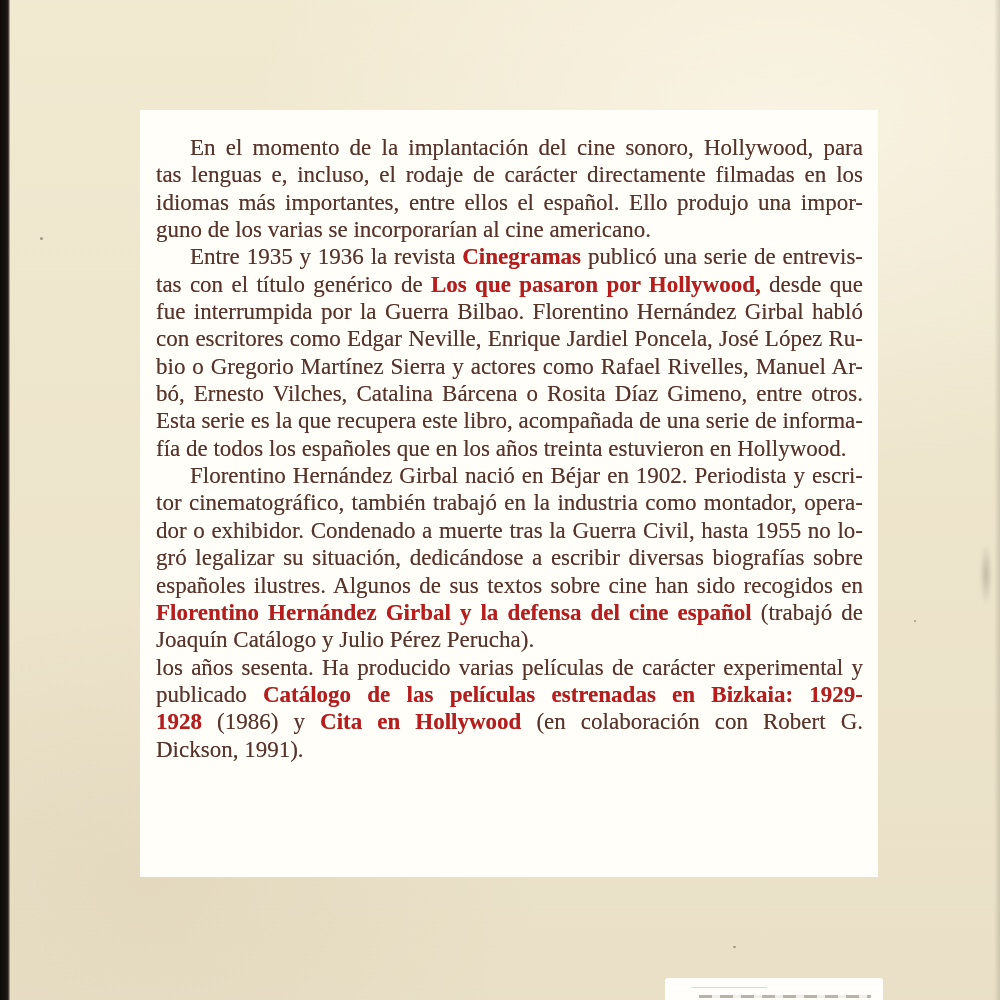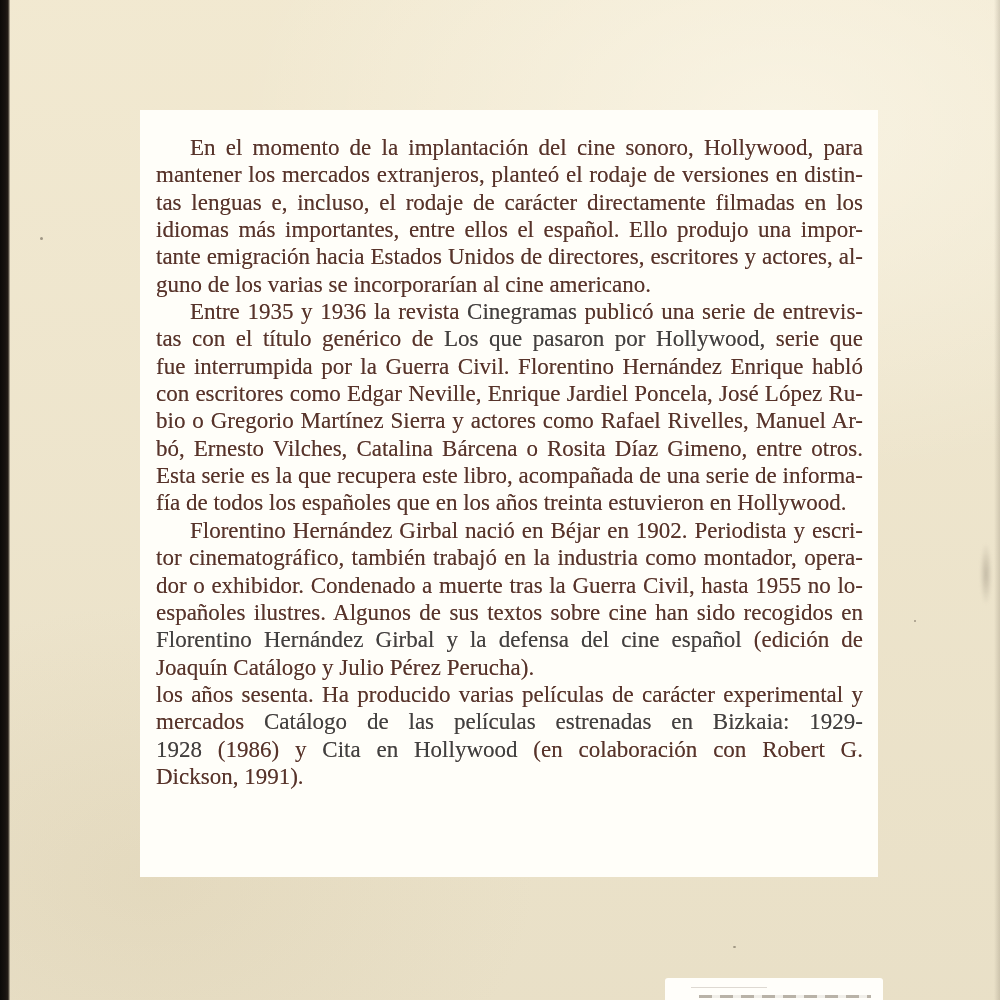--- a/index.html
+++ b/index.html
@@ -67,21 +67,21 @@
     overflow: hidden;
     white-space: normal;
   }
   .line.just::after {
     content: "";
     display: inline-block;
     width: 100%;
     height: 0;
   }
   .line.indent { text-indent: 34px; }
-  .b { font-weight: normal; color: #404040; }
+  .b { font-weight: bold; color: #b91c1c; }
 
   .barcode-panel {
     position: absolute;
     left: 665px; top: 978px;
     width: 218px; height: 22px;
     background: #fffefa;
     border-top-left-radius: 3px;
     border-top-right-radius: 3px;
   }
   .barcode-faint-line {
@@ -107,47 +107,46 @@
   <div class="right-edge"></div>
   <div class="smudge"></div>
   <div class="speck speck1"></div>
   <div class="speck speck2"></div>
   <div class="speck speck3"></div>
 
   <div class="panel">
     <div class="text-block">
         <div class="para">
           <div class="line just indent"><span>En el momento de la implantación del cine sonoro, Hollywood, para</span></div>
-          <div class="line just"><span>mantener los mercados extranjeros, planteó el rodaje de versiones en distin-</span></div>
           <div class="line just"><span>tas lenguas e, incluso, el rodaje de carácter directamente filmadas en los</span></div>
           <div class="line just"><span>idiomas más importantes, entre ellos el español. Ello produjo una impor-</span></div>
-          <div class="line just"><span>tante emigración hacia Estados Unidos de directores, escritores y actores, al-</span></div>
           <div class="line"><span>guno de los varias se incorporarían al cine americano.</span></div>
         </div>
         <div class="para">
           <div class="line just indent"><span>Entre 1935 y 1936 la revista </span><span class="b">Cinegramas</span><span> publicó una serie de entrevis-</span></div>
-          <div class="line just"><span>tas con el título genérico de </span><span class="b">Los que pasaron por Hollywood,</span><span> serie que</span></div>
-          <div class="line just"><span>fue interrumpida por la Guerra Civil. Florentino Hernández Enrique habló</span></div>
+          <div class="line just"><span>tas con el título genérico de </span><span class="b">Los que pasaron por Hollywood,</span><span> desde que</span></div>
+          <div class="line just"><span>fue interrumpida por la Guerra Bilbao. Florentino Hernández Girbal habló</span></div>
           <div class="line just"><span>con escritores como Edgar Neville, Enrique Jardiel Poncela, José López Ru-</span></div>
           <div class="line just"><span>bio o Gregorio Martínez Sierra y actores como Rafael Rivelles, Manuel Ar-</span></div>
           <div class="line just"><span>bó, Ernesto Vilches, Catalina Bárcena o Rosita Díaz Gimeno, entre otros.</span></div>
           <div class="line just"><span>Esta serie es la que recupera este libro, acompañada de una serie de informa-</span></div>
           <div class="line"><span>fía de todos los españoles que en los años treinta estuvieron en Hollywood.</span></div>
         </div>
         <div class="para">
           <div class="line just indent"><span>Florentino Hernández Girbal nació en Béjar en 1902. Periodista y escri-</span></div>
           <div class="line just"><span>tor cinematográfico, también trabajó en la industria como montador, opera-</span></div>
           <div class="line just"><span>dor o exhibidor. Condenado a muerte tras la Guerra Civil, hasta 1955 no lo-</span></div>
+          <div class="line just"><span>gró legalizar su situación, dedicándose a escribir diversas biografías sobre</span></div>
           <div class="line just"><span>españoles ilustres. Algunos de sus textos sobre cine han sido recogidos en</span></div>
-          <div class="line just"><span class="b">Florentino Hernández Girbal y la defensa del cine español</span><span> (edición de</span></div>
+          <div class="line just"><span class="b">Florentino Hernández Girbal y la defensa del cine español</span><span> (trabajó de</span></div>
           <div class="line"><span>Joaquín Catálogo y Julio Pérez Perucha).</span></div>
         </div>
         <div class="para">
           <div class="line just"><span>los años sesenta. Ha producido varias películas de carácter experimental y</span></div>
-          <div class="line just"><span>mercados </span><span class="b">Catálogo de las películas estrenadas en Bizkaia: 1929-</span></div>
+          <div class="line just"><span>publicado </span><span class="b">Catálogo de las películas estrenadas en Bizkaia: 1929-</span></div>
           <div class="line just"><span class="b">1928</span><span> (1986) y </span><span class="b">Cita en Hollywood</span><span> (en colaboración con Robert G.</span></div>
           <div class="line"><span>Dickson, 1991).</span></div>
         </div>
       </div>
   </div>
 
   <div class="barcode-panel">
     <div class="barcode-faint-line"></div>
     <div class="barcode-dash-line"></div>
   </div>

